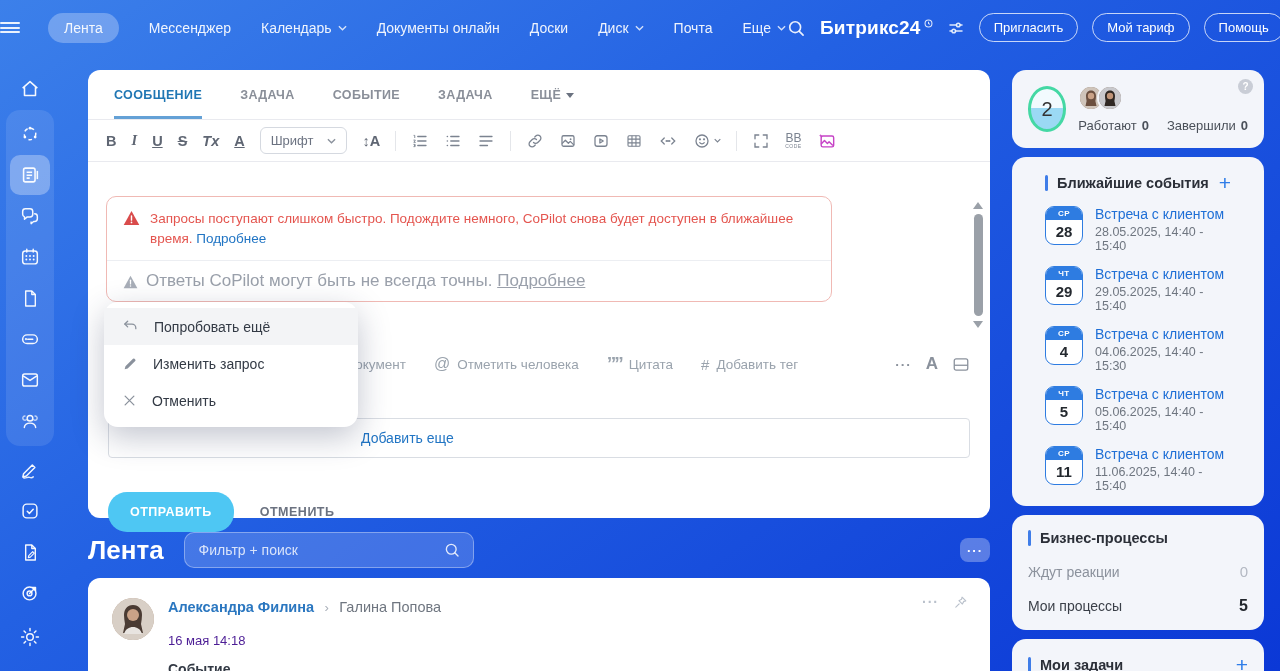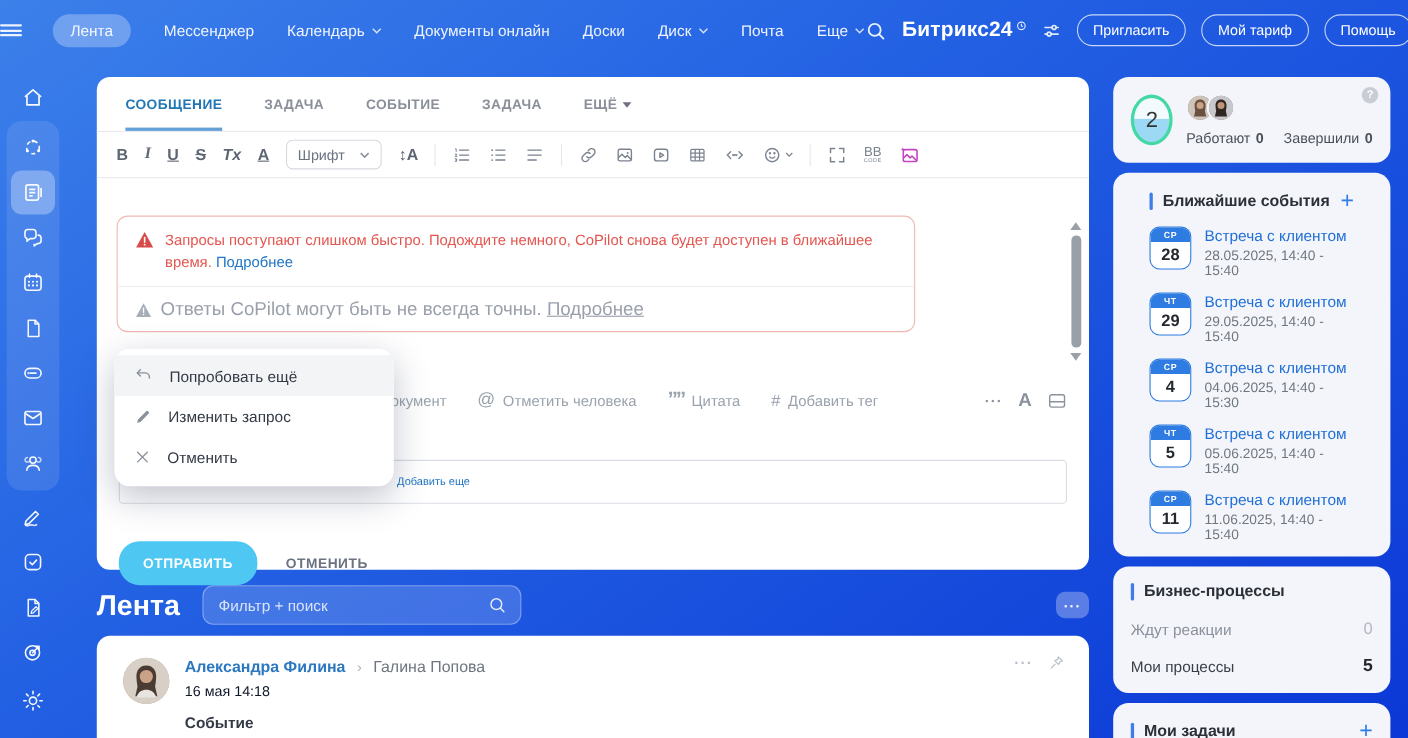--- a/index.html
+++ b/index.html
@@ -63,47 +63,47 @@
   .sb-thumb { width:9px; height:102px; background:#9aa0a8; border-radius:5px; margin:5px 0; cursor:grab; }
 
   .attach-row { height:56px; display:flex; align-items:center; gap:28px; padding:0 20px 0 26px; color:#9aa3ad; font-size:13.5px; }
   .attach-item { display:flex; align-items:center; gap:7px; cursor:pointer; white-space:nowrap; }
   .attach-item .q { font-size:19px; font-weight:700; line-height:.4; letter-spacing:-2px; }
   .attach-right { margin-left:auto; display:flex; align-items:center; gap:14px; color:#8a919c; }
   .dots3 { letter-spacing:1px; font-weight:700; cursor:pointer; }
   .bigA { font-size:17px; font-weight:600; cursor:pointer; }
 
   .to-box { margin:26px 20px 0 20px; height:40px; border:1px solid #d9dde3; border-radius:4px; display:flex; align-items:center; }
-  .to-box .addmore { margin-left:252px; color:#2175c4; font-size:10px; cursor:pointer; }
+  .to-box .addmore { margin-left:252px; color:#2175c4; font-size:14px; cursor:pointer; }
 
   .btn-row { margin:34px 0 0 20px; display:flex; align-items:center; gap:26px; }
   .send-btn { background:#4ec7f3; border:none; color:#fff; font-size:12.5px; font-weight:700; letter-spacing:.5px; padding:13px 22px; border-radius:19px; cursor:pointer; font-family:inherit; }
   .cancel-btn { background:none; border:none; color:#6b7280; font-size:12.5px; font-weight:700; letter-spacing:.5px; cursor:pointer; font-family:inherit; }
 
-  .ctx-menu { position:absolute; left:16px; top:247px; width:254px; background:#fff; border-radius:14px; box-shadow:0 10px 32px rgba(35,48,84,.28); padding:6px 0 8px; z-index:30; }
+  .ctx-menu { position:absolute; left:16px; top:232px; width:254px; background:#fff; border-radius:14px; box-shadow:0 10px 32px rgba(35,48,84,.28); padding:6px 0 8px; z-index:30; }
   .ctx-item { height:37px; display:flex; align-items:center; gap:15px; padding:0 18px; font-size:14px; color:#333a45; cursor:pointer; }
   .ctx-item.hl { background:#f3f4f6; }
   .ctx-item svg { color:#8a919c; flex-shrink:0; }
 
   
   .feed-head { margin-top:12px; height:40px; display:flex; align-items:center; }
   .feed-title { color:#fff; font-size:26px; font-weight:700; margin-right:20px; }
   .searchpill { width:290px; height:36px; border:1px solid rgba(255,255,255,.35); background:rgba(255,255,255,.16); border-radius:10px; display:flex; align-items:center; padding:0 12px 0 14px; }
   .searchpill input { flex:1; background:transparent; border:none; outline:none; color:#fff; font-size:14px; font-family:inherit; }
   .searchpill input::placeholder { color:rgba(255,255,255,.8); }
   .feed-more { margin-left:auto; width:30px; height:24px; background:rgba(255,255,255,.30); border-radius:8px; color:#fff; display:flex; align-items:center; justify-content:center; font-weight:700; letter-spacing:1px; cursor:pointer; font-size:13px; }
 
   
   .post { margin-top:8px; background:#fff; border-radius:12px 12px 0 0; height:120px; padding:20px 24px; position:relative; }
   .post-head { display:flex; gap:14px; }
   .avatar { width:42px; height:42px; border-radius:50%; background:#b9a08e; overflow:hidden; flex-shrink:0; }
   .post-author { color:#2b77c0; font-weight:700; font-size:14.5px; cursor:pointer; }
   .post-sep { color:#aab0ba; margin:0 6px; font-size:13px; }
   .post-recipient { color:#6f7680; font-size:14.5px; cursor:pointer; }
-  .post-date { color:#0f172a; font-size:13px; margin-top:5px; }
+  .post-date { color:#4c1d95; font-size:13px; margin-top:17px; }
   .post-type { font-weight:700; font-size:14px; color:#333a45; margin-top:13px; }
   .post-tools { position:absolute; right:22px; top:16px; display:flex; gap:14px; align-items:center; color:#b9c0cb; }
 
   
   .rightbar { width:252px; margin-left:22px; padding-top:15px; display:flex; flex-direction:column; gap:9px; }
   .widget { background:#f3f5fa; border-radius:14px; }
   .pulse { height:90px; padding:15px 16px; position:relative; display:flex; gap:12px; align-items:center; }
   .help-q { position:absolute; top:9px; right:11px; width:15px; height:15px; border-radius:50%; background:#c9cdd6; color:#fff; font-size:10px; font-weight:700; display:flex; align-items:center; justify-content:center; cursor:pointer; }
   .counter { width:46px; height:46px; border-radius:50%; border:3px solid #44d8a4; background:linear-gradient(180deg,#f2fafe 48%,#9bd9f4 48%); display:flex; align-items:center; justify-content:center; font-size:20px; color:#333; }
   .pulse-right { display:flex; flex-direction:column; gap:7px; }

